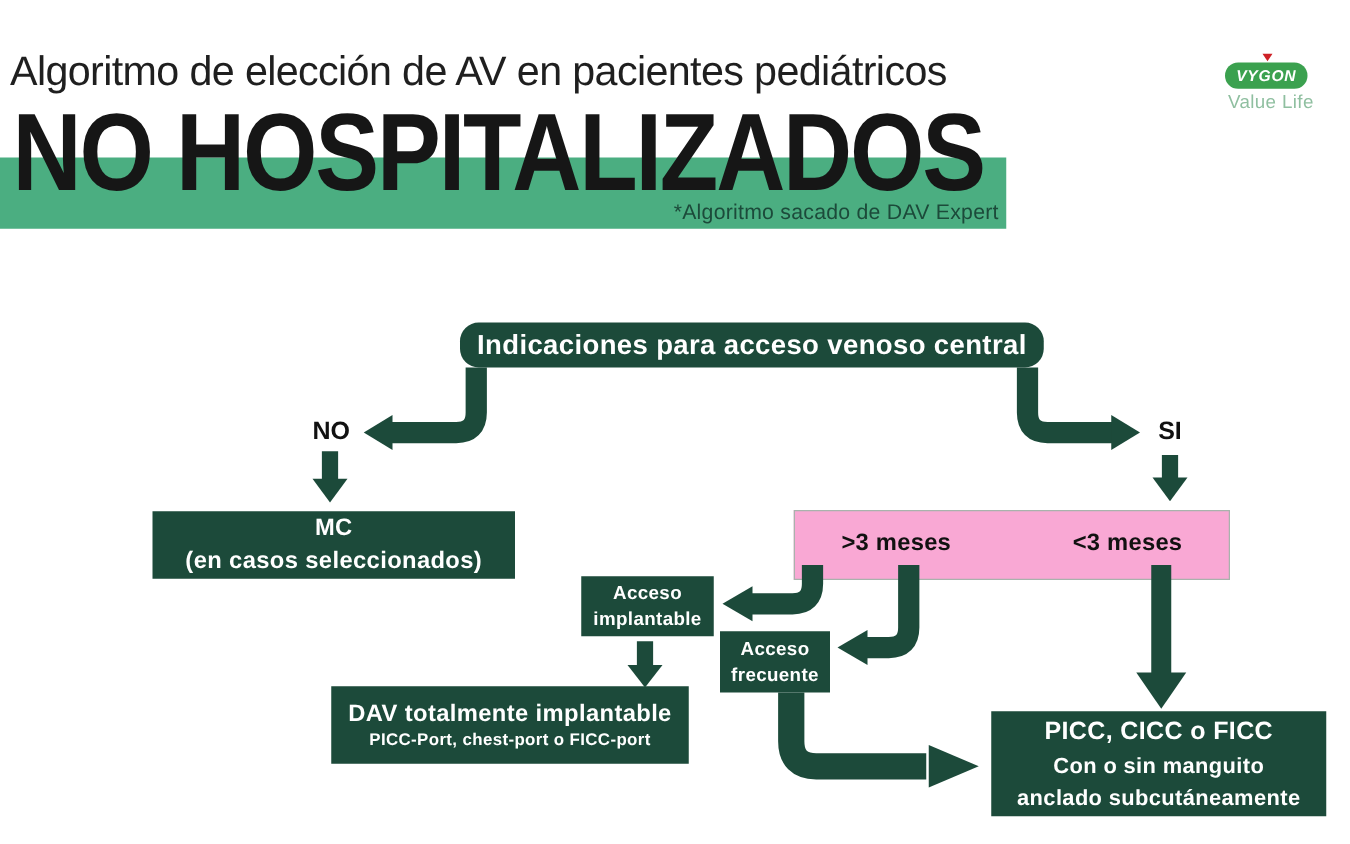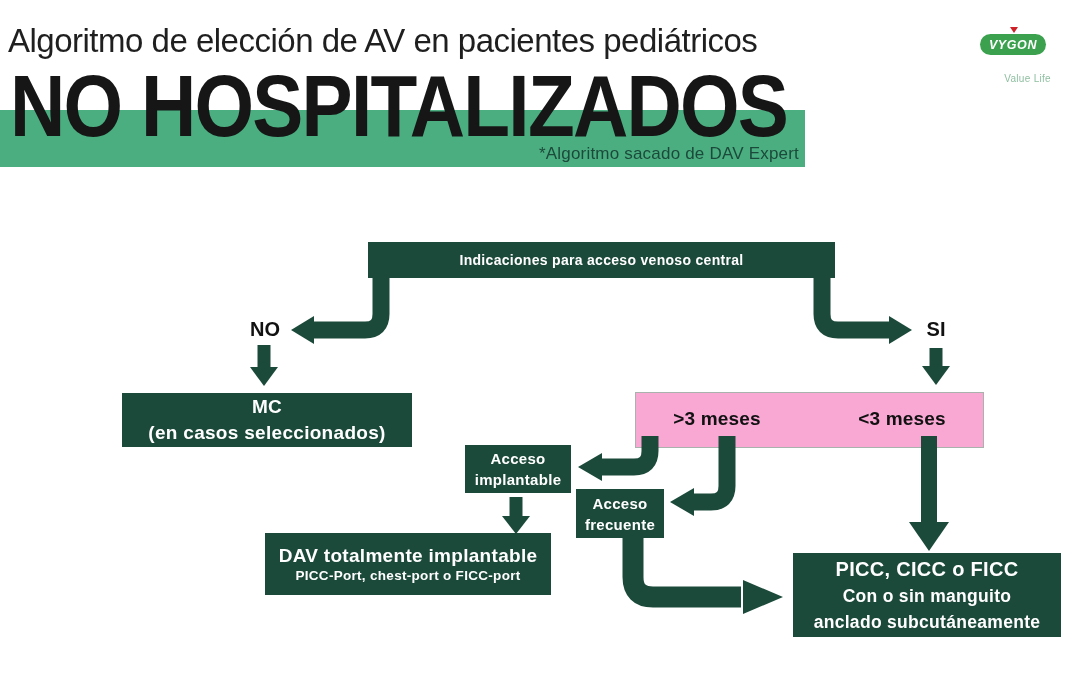--- a/index.html
+++ b/index.html
@@ -8,21 +8,21 @@
     --logo-green:#3ba14f;
     --logo-red:#ce2127;
     --tagline-green:#8fbfa0;
   }
   *{margin:0;padding:0;box-sizing:border-box;}
   html,body{background:#ffffff;}
   body{
     font-family:"Liberation Sans", sans-serif;
     width:1080px;height:675px;position:relative;overflow:hidden;
   }
-  .stage{position:absolute;left:0;top:0;width:1080px;height:529px;text-decoration:underline;}
+  .stage{position:absolute;left:0;top:16px;width:1080px;height:529px;text-decoration:underline;}
 
   
   .title{
     position:absolute;left:8px;top:22px;width:900px;
     font-size:33px;font-weight:400;color:#1f1f1f;letter-spacing:-0.5px;
     white-space:nowrap;
   }
   .band{
     position:absolute;left:0;top:110px;width:805px;height:57px;
     background:var(--band-green);
@@ -44,31 +44,31 @@
     width:0;height:0;margin-left:30px;margin-bottom:1px;
     border-left:4px solid transparent;border-right:4px solid transparent;
     border-top:6px solid var(--logo-red);
   }
   .logo-pill{
     width:66px;height:21px;border-radius:11px;background:var(--logo-green);
     display:flex;align-items:center;justify-content:center;
     color:#ffffff;font-weight:700;font-style:italic;font-size:12.5px;letter-spacing:0.6px;
   }
   .logo-tagline{
-    margin-top:18px;text-align:right;font-size:10px;color:var(--tagline-green);
+    margin-top:2px;text-align:right;font-size:15px;color:var(--tagline-green);
     letter-spacing:0.3px;padding-right:1px;
   }
 
   
   .fbox{
     position:absolute;background:var(--dark-green);color:#ffffff;
     display:flex;flex-direction:column;align-items:center;justify-content:center;
     text-align:center;font-weight:700;letter-spacing:0.3px;z-index:2;
   }
-  .box-root{left:368px;top:242px;width:467px;height:36px;font-size:14px;}
+  .box-root{left:368px;top:242px;width:467px;height:36px;font-size:22px;border-radius:15px;}
   .box-mc{left:122px;top:393px;width:290px;height:54px;font-size:19px;line-height:1.35;}
   .box-months{
     left:635px;top:392px;width:349px;height:56px;background:#f9a8d4;
     border:1px solid #a9b2ac;z-index:1;
   }
   .month-label{
     position:absolute;top:15px;font-size:19px;font-weight:700;color:#111111;letter-spacing:0.2px;
   }
   .month-older{left:16px;width:130px;text-align:center;}
   .month-younger{right:16px;width:130px;text-align:center;}

